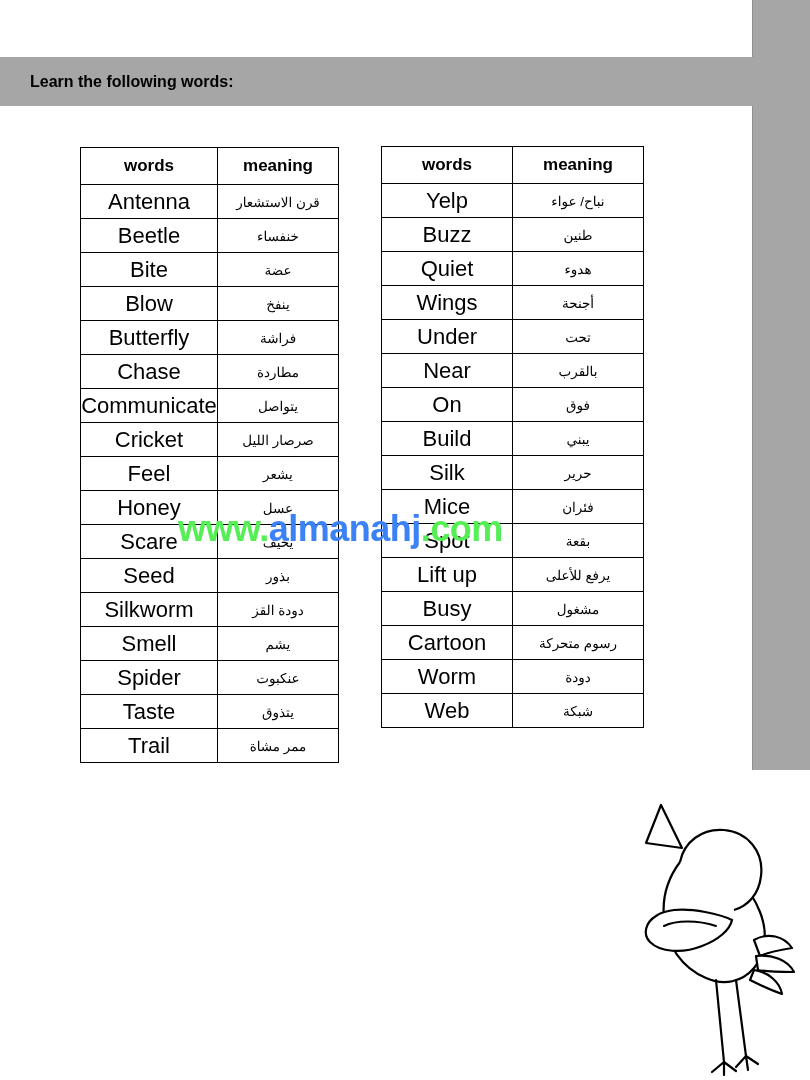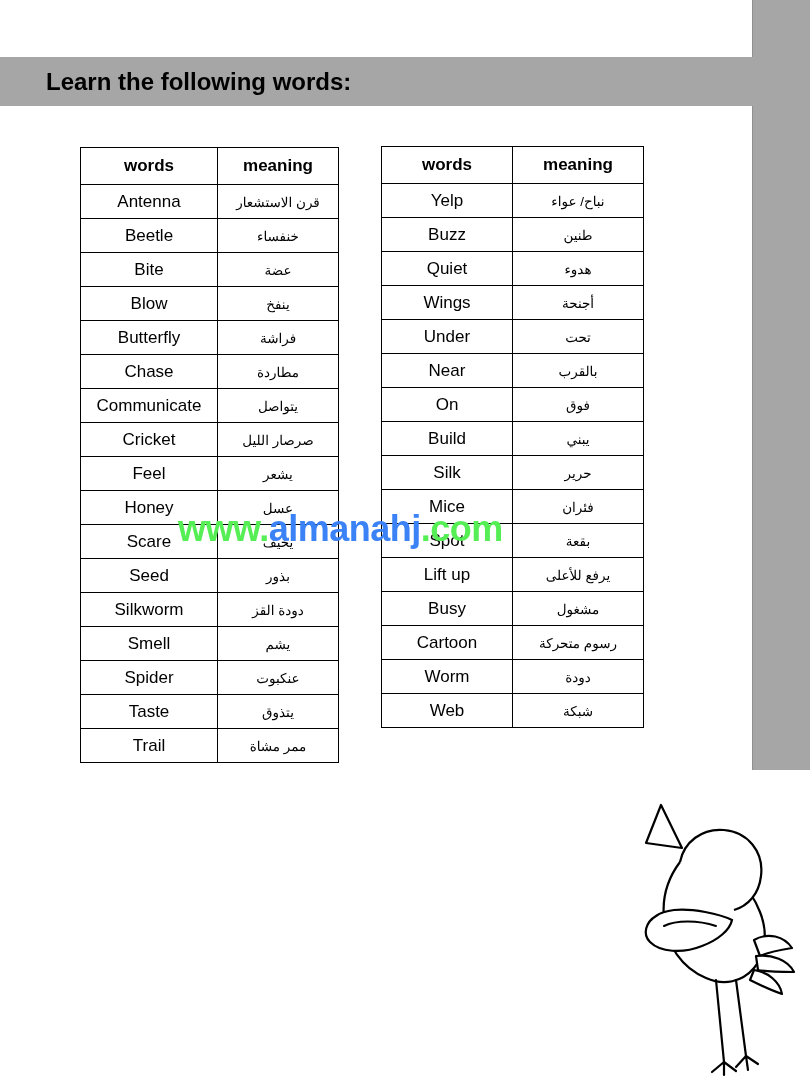--- a/index.html
+++ b/index.html
@@ -59,24 +59,23 @@
     width: 753px;
     height: 49px;
     background: #a6a6a6;
   }
   #header-title {
     position: absolute;
     left: 30px;
     top: 0;
     height: 49px;
     line-height: 49px;
-    font-size: 24px;
+    font-size: 16px;
     font-weight: bold;
     color: #000000;
-    margin-left: 16px;
   }
 
   
   .wordtable {
     position: absolute;
     border-collapse: collapse;
     background: transparent;
   }
   .wordtable td, .wordtable th {
     border: 1px solid #000000;
@@ -87,21 +86,21 @@
     font-weight: normal;
     background: transparent;
   }
   .wordtable th {
     font-weight: bold;
     font-size: 17px;
     height: 36px;
   }
   .col-en {
     width: 136px;
-    font-size: 17px;
+    font-size: 22px;
     color: #000;
   }
   .col-ar {
     width: 120px;
     font-size: 13.5px;
     direction: rtl;
     color: #000;
   }
   #table-left {
     left: 80px;

